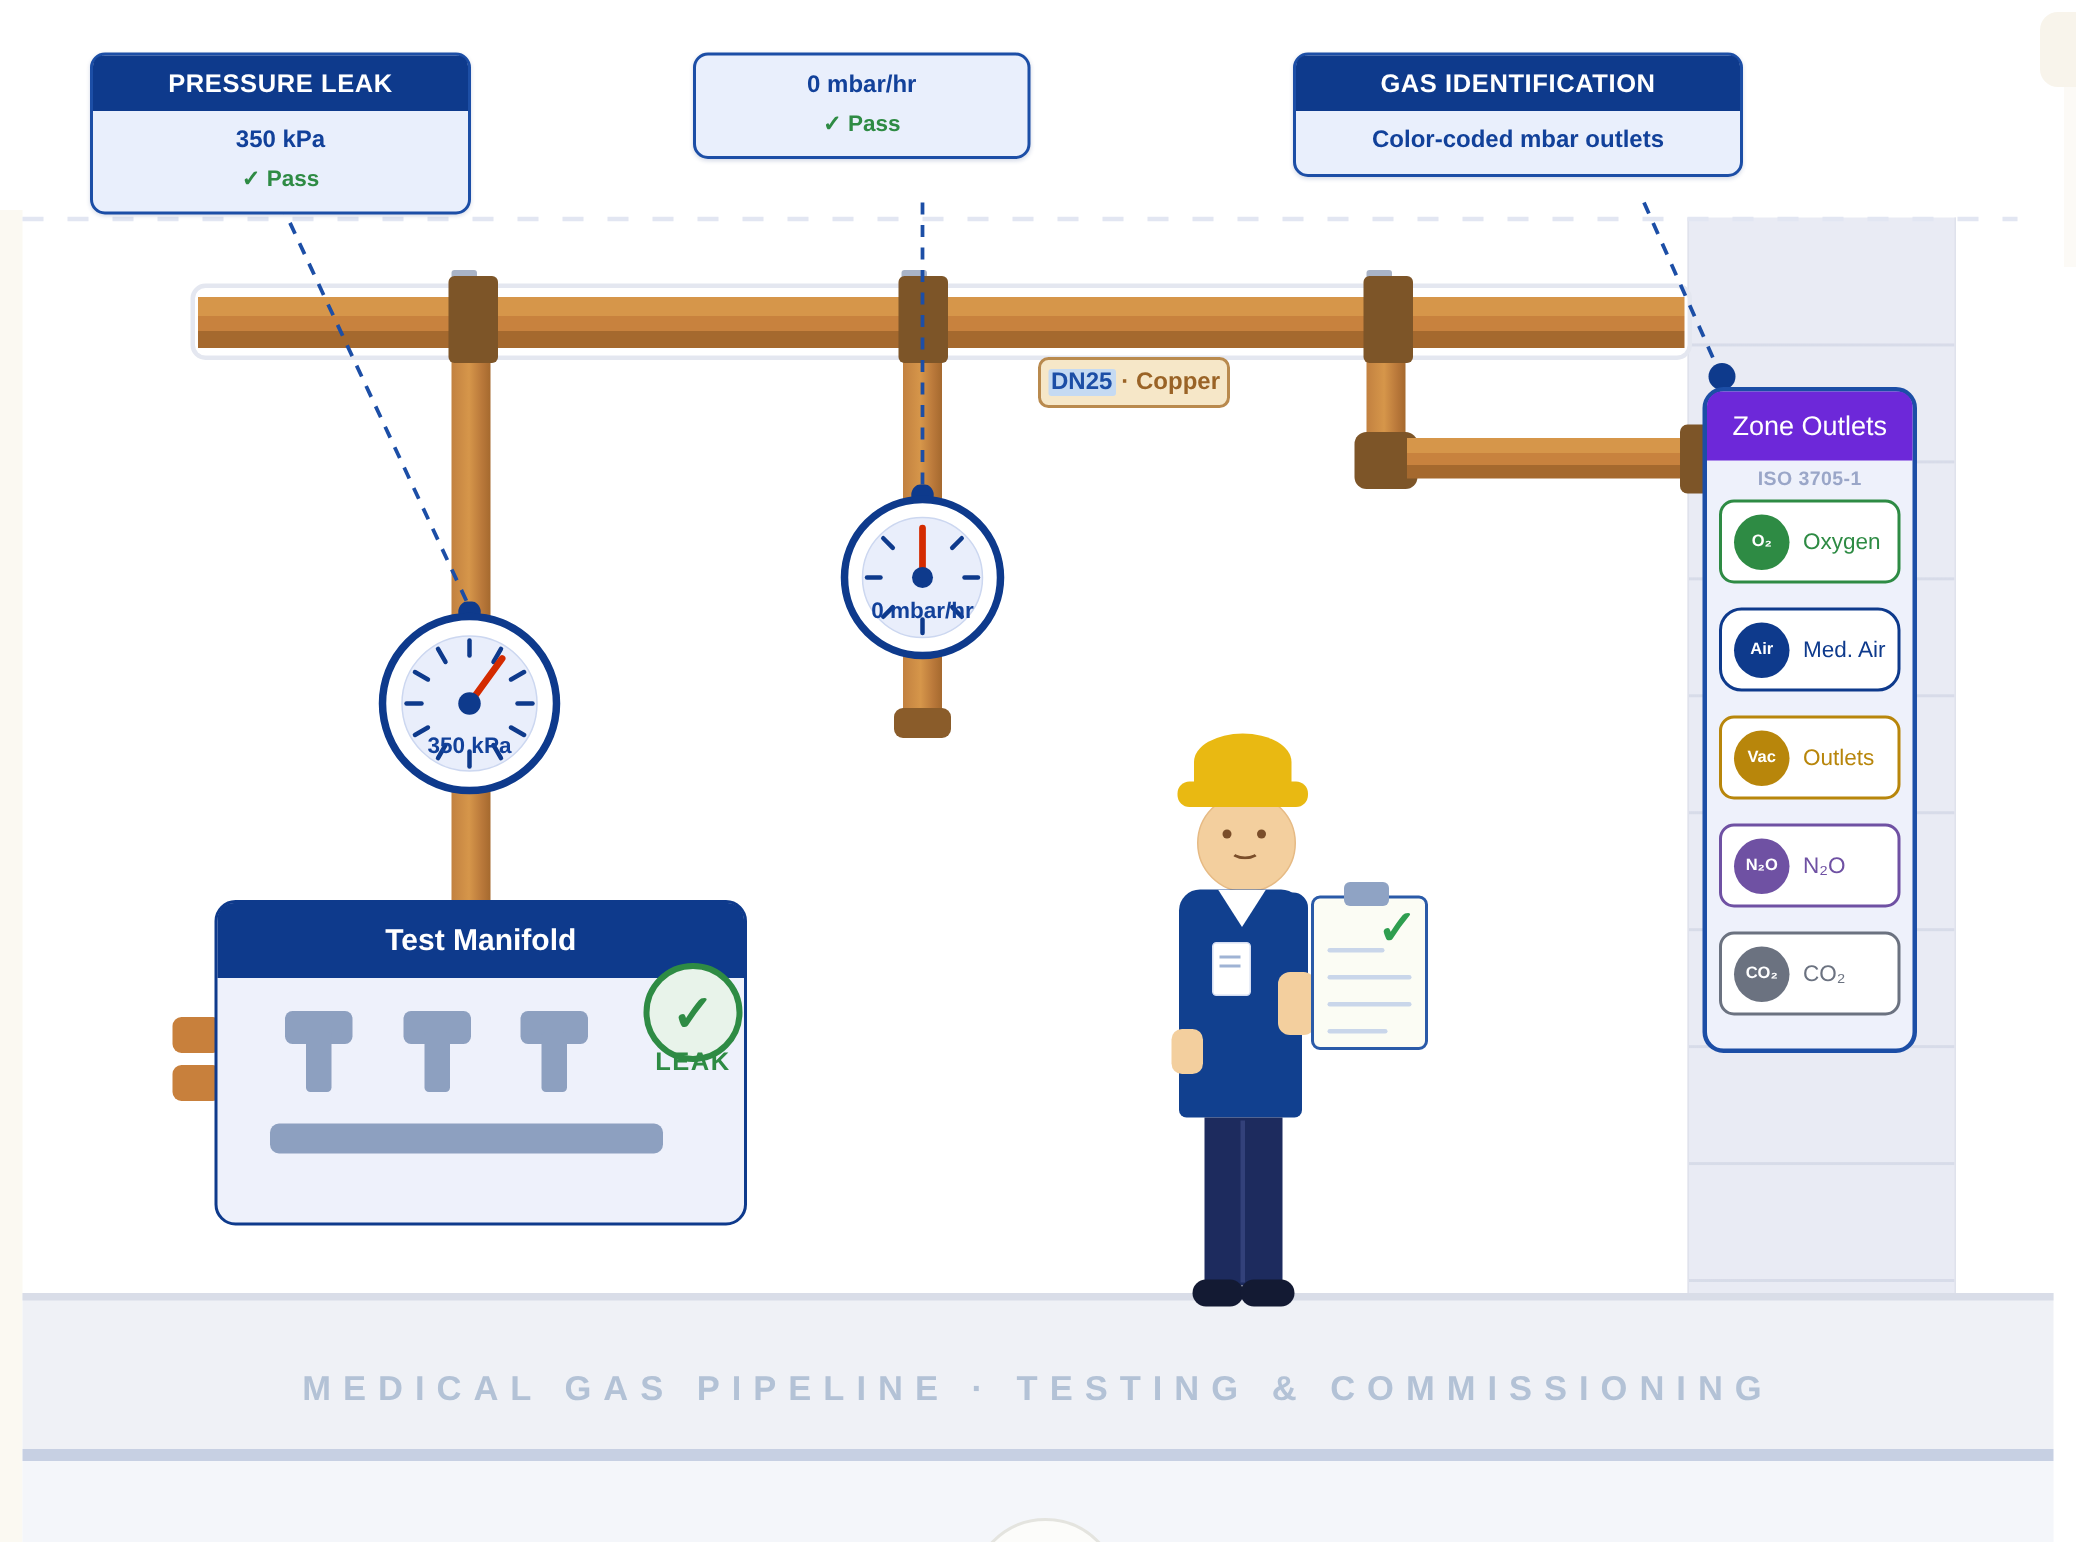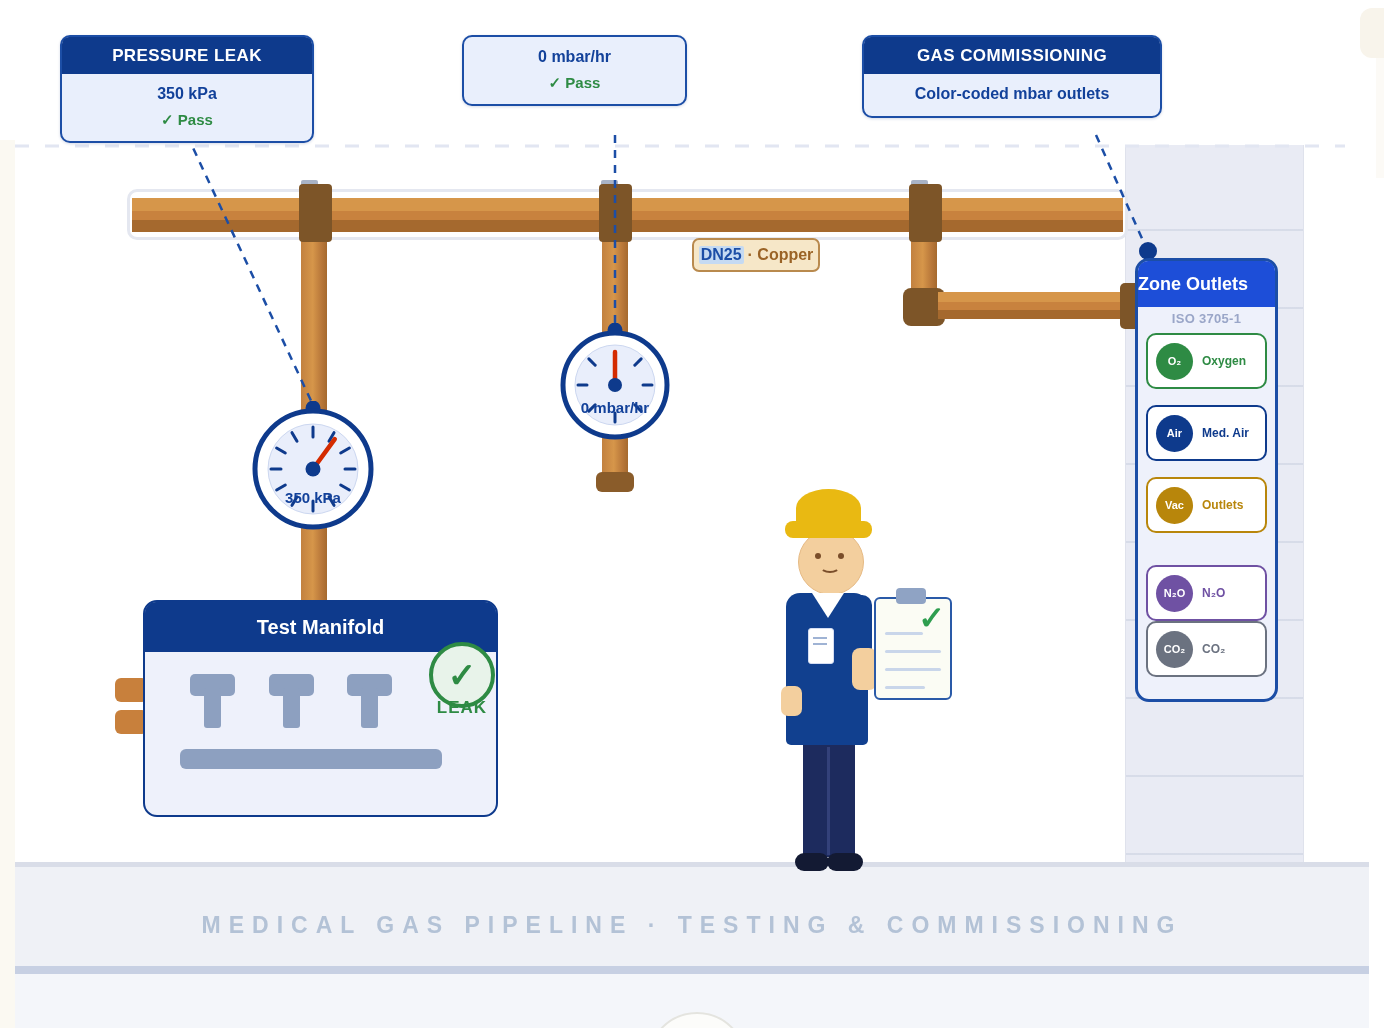--- a/index.html
+++ b/index.html
@@ -66,28 +66,28 @@
   .stub{left:115px;width:33px;height:24px;background:#c8803c;border-radius:6px;z-index:5;}
   .pass-badge{position:absolute;left:284px;top:40px;width:66px;height:66px;border-radius:50%;background:#e8f3ea;
               border:4px solid #2e8b44;box-sizing:border-box;display:flex;align-items:center;justify-content:center;
               color:#2e8b44;font-size:34px;font-weight:bold;z-index:7;}
   .pass-label{position:absolute;left:284px;top:96px;width:66px;text-align:center;color:#2e8b44;
               font-weight:bold;font-size:17px;letter-spacing:1px;z-index:8;}
 
   
   .zone-panel{left:1135px;top:258px;width:143px;height:444px;background:#eef1fb;border:3px solid #1c4ea6;
               border-radius:14px;z-index:7;box-sizing:border-box;}
-  .zone-header{height:46px;background:#1d4ed8;border-radius:10px 10px 0 0;color:#fff;font-size:18px;
-               font-weight:bold;text-align:left;line-height:46px;}
+  .zone-header{height:46px;background:#6d28d9;border-radius:10px 10px 0 0;color:#fff;font-size:18px;
+               font-weight:normal;text-align:center;line-height:46px;}
   .zone-standard{text-align:center;color:#9aa6c8;font-weight:bold;font-size:13px;line-height:24px;letter-spacing:.3px;}
   .gas-card{position:absolute;left:8px;width:121px;height:56px;background:#fff;border:2px solid var(--c,#888);
             border-radius:10px;display:flex;align-items:center;gap:9px;padding-left:8px;box-sizing:border-box;}
   .gas-circle{width:37px;height:37px;border-radius:50%;background:var(--c,#888);color:#fff;font-weight:bold;
               font-size:11px;display:flex;align-items:center;justify-content:center;flex:0 0 auto;}
-  .gas-name{color:var(--c,#444);font-weight:bold;font-size:12px;}
+  .gas-name{color:var(--c,#444);font-weight:normal;font-size:15px;}
 
   
   .worker *{position:absolute;}
   .w-head{left:798px;top:529px;width:64px;height:64px;border-radius:50%;background:#f3cf9e;border:1px solid #e6ba84;}
   .w-dome{left:796px;top:489px;width:65px;height:38px;background:#e9b912;border-radius:50% 50% 12% 12%;}
   .w-brim{left:785px;top:521px;width:87px;height:17px;background:#e9b912;border-radius:8px;}
   .w-eye{width:6px;height:6px;border-radius:50%;background:#7a4e2a;top:553px;}
   .w-smile{left:820px;top:561px;width:20px;height:12px;border:2.5px solid transparent;
            border-bottom-color:#7a4e2a;border-radius:50%;box-sizing:border-box;}
   .w-torso{left:786px;top:593px;width:82px;height:152px;background:#11408f;border-radius:14px 14px 5px 5px;}
@@ -166,21 +166,21 @@
       <div class="callout-status">✓ Pass</div>
     </div>
   </div>
   <div class="callout" style="left:462px;width:221px;">
     <div class="callout-body">
       <div class="callout-value">0 mbar/hr</div>
       <div class="callout-status">✓ Pass</div>
     </div>
   </div>
   <div class="callout" style="left:862px;width:296px;">
-    <div class="callout-header">GAS COMMISSIONING</div>
+    <div class="callout-header">GAS IDENTIFICATION</div>
     <div class="callout-body">
       <div class="callout-value">Color-coded mbar outlets</div>
     </div>
   </div>
 
   <div class="abs gauge" style="left:251px;top:401px;width:124px;height:130px;">
     <svg width="124" height="130" viewBox="0 0 124 130">
       <circle cx="62" cy="7" r="7.5" fill="#0e3a8c"></circle>
       <circle cx="62" cy="68" r="58" fill="#ffffff" stroke="#0e3a8c" stroke-width="5"></circle>
       <circle cx="62" cy="68" r="45" fill="#e9eefb" stroke="#ccd7f0" stroke-width="1"></circle>
@@ -278,29 +278,29 @@
   </div>
   <div class="abs clip-top"></div>
 
   <div class="abs zone-panel">
     <div class="zone-header">Zone Outlets</div>
     <div class="zone-standard">ISO 3705-1</div>
     <div class="gas-card" style="top: 72px; --c: #2e8b44;">
       <span class="gas-circle">O₂</span>
       <span class="gas-name">Oxygen</span>
     </div>
-    <div class="gas-card" style="top: 144px; --c: #0e3a8c;">
+    <div class="gas-card" style="top: 144px; border-radius: 15px; --c: #0e3a8c;">
       <span class="gas-circle">Air</span>
       <span class="gas-name">Med. Air</span>
     </div>
     <div class="gas-card" style="top: 216px; --c: #b8860b;">
       <span class="gas-circle">Vac</span>
       <span class="gas-name">Outlets</span>
     </div>
-    <div class="gas-card" style="top: 304px; --c: #6f51a3;">
+    <div class="gas-card" style="top: 288px; --c: #6f51a3;">
       <span class="gas-circle">N₂O</span>
       <span class="gas-name">N₂O</span>
     </div>
     <div class="gas-card" style="top: 360px; --c: #6b7280;">
       <span class="gas-circle">CO₂</span>
       <span class="gas-name">CO₂</span>
     </div>
   </div>
 
   <div class="abs footer-caption">MEDICAL GAS PIPELINE · TESTING &amp; COMMISSIONING</div>

